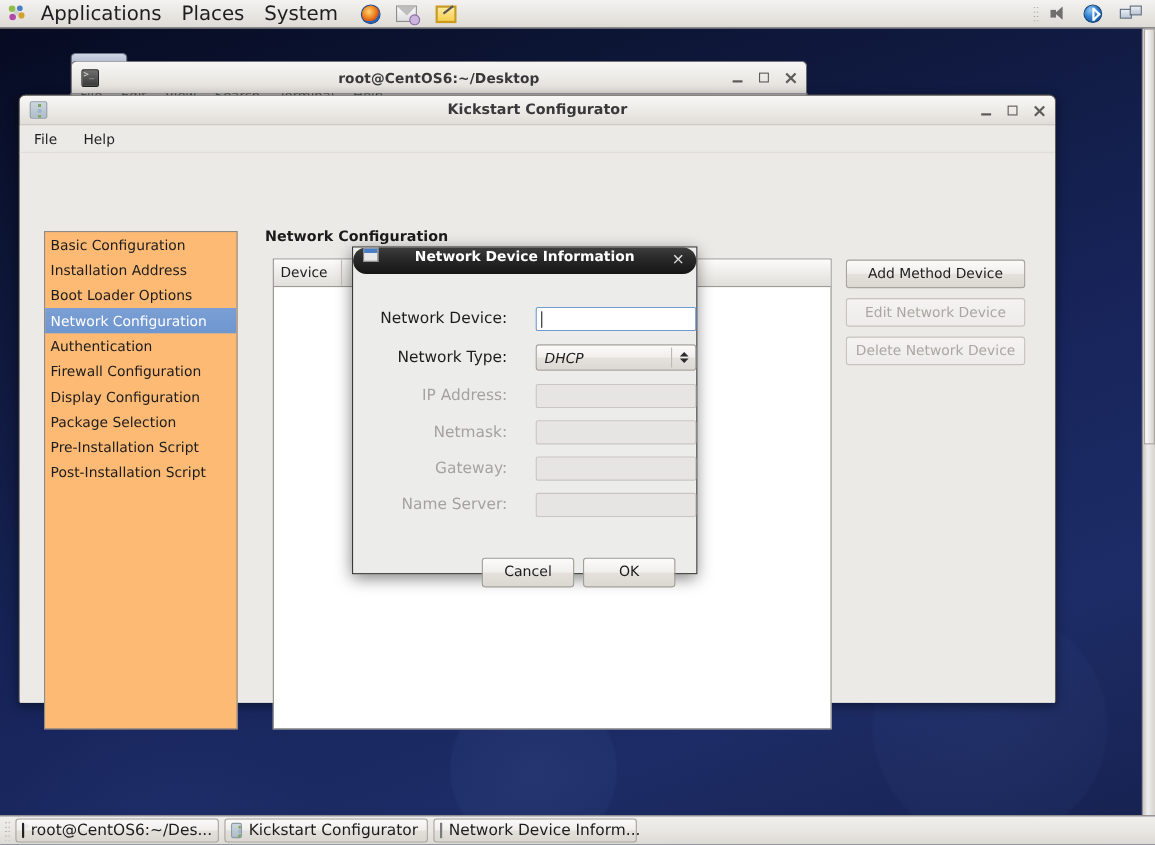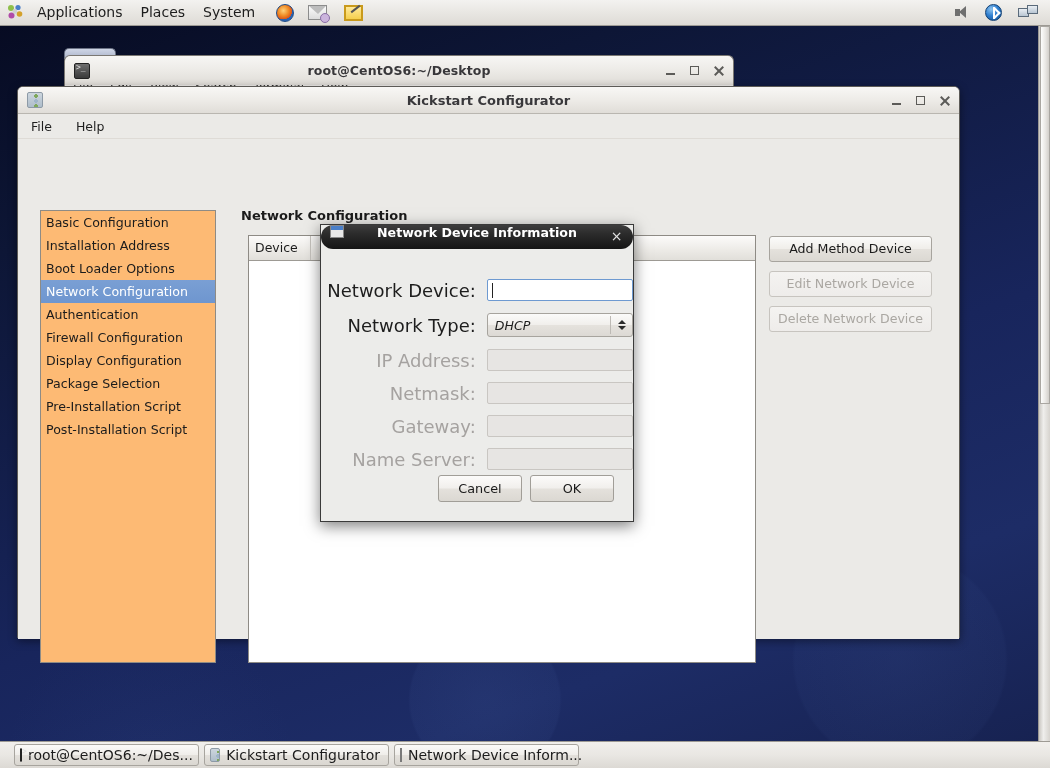--- a/index.html
+++ b/index.html
@@ -22,21 +22,21 @@
       radial-gradient(circle 200px at 150px 760px, rgba(60,85,150,0.10) 0%, rgba(60,85,150,0) 72%),
       linear-gradient(160deg, #060a20 0%, #0d1636 22%, #18255c 58%, #1d2c66 78%, #16214f 100%);
   }
 
   
   #top-panel {
     position: absolute; left: 0; top: 0; width: 1050px; height: 26px;
     background: linear-gradient(180deg, #f3f2f0 0%, #e9e7e3 48%, #dedbd6 100%);
     border-bottom: 1px solid #9d9a94;
     display: flex; align-items: center;
-    font-size: 14px; color: #1d1d1d;
+    font-size: 18px; color: #1d1d1d;
     box-sizing: border-box;
     z-index: 40;
   }
   .panel-menu { padding: 0 9px; line-height: 25px; height: 25px; cursor: default; }
   .panel-icon-wrap { display: flex; align-items: center; padding: 0 4px; }
   #panel-spacer { flex: 1; }
   .tray-handle {
     width: 5px; height: 16px; margin: 0 6px 0 2px;
     background-image: radial-gradient(circle 0.7px, #a8a49d 60%, transparent 61%);
     background-size: 3px 4px; opacity: .95;
@@ -220,22 +220,22 @@
     position: absolute; right: 10px; top: 5px; width: 13px; height: 13px;
     color: #e4e4e4; font-size: 14px; line-height: 12px; text-align: center;
     font-family: "DejaVu Sans", sans-serif;
   }
   #dlg-body { position: relative; width: 100%; height: 272px; }
   .frow {
     position: absolute; left: 0; width: 100%; height: 22px;
     display: flex; align-items: center;
   }
   .flabel {
-    width: 172px; text-align: right; padding-right: 11px; box-sizing: border-box;
-    font-size: 18px; color: #1d1d1d;
+    width: 172px; text-align: right; padding-right: 26px; box-sizing: border-box;
+    font-size: 14px; color: #1d1d1d;
   }
   .flabel.dim { color: #a5a2a0; }
   .finput {
     width: 152px; height: 22px; box-sizing: border-box;
     background: #ffffff; border: 1px solid #6e9ad1; border-radius: 2px;
     position: relative;
   }
   .finput.disabled { background: #e7e5e3; border: 1px solid #c9c6c2; }
   .caret {
     position: absolute; left: 4px; top: 3px; width: 1px; height: 15px; background: #222;
@@ -253,21 +253,21 @@
     display: flex; flex-direction: column; align-items: center; justify-content: center; gap: 2px;
   }
   .chev { width: 0; height: 0; border-left: 4px solid transparent; border-right: 4px solid transparent; }
   .chev-up { border-bottom: 4px solid #2b2b2b; }
   .chev-dn { border-top: 4px solid #2b2b2b; }
 
   .dlg-btn {
     position: absolute; height: 27px; width: 84px;
     background: linear-gradient(180deg,#fcfbfa 0%,#f1efec 48%,#e4e1dc 52%,#dbd8d2 100%);
     border: 1px solid #a19e98; border-radius: 3px; box-sizing: border-box;
-    font-size: 12.8px; color: #1a1a1a; text-align: center; line-height: 25px;
+    font-size: 12.8px; color: #1a1a1a; text-align: center; line-height: 25px; margin-top: 32px;
   }
   #dlg-cancel { left: 117px; top: 226px; }
   #dlg-ok { left: 209px; top: 226px; }
 
   
   #taskbar {
     position: absolute; left: 0; bottom: 0; width: 1050px; height: 27px;
     background: linear-gradient(180deg, #f1efec 0%, #e9e7e3 50%, #dcd9d4 100%);
     border-top: 1px solid #9d9a94;
     display: flex; align-items: center;

